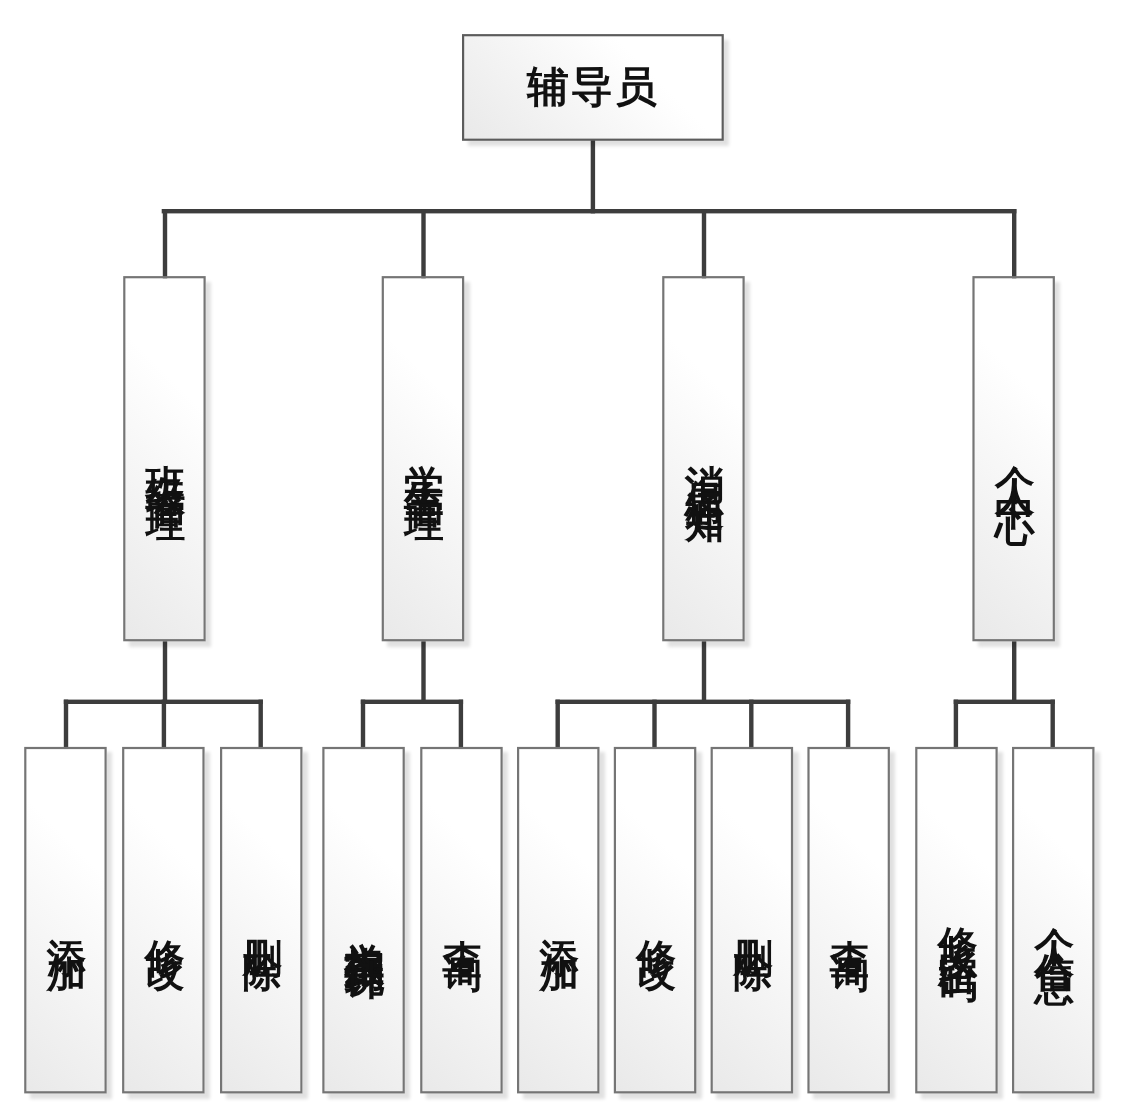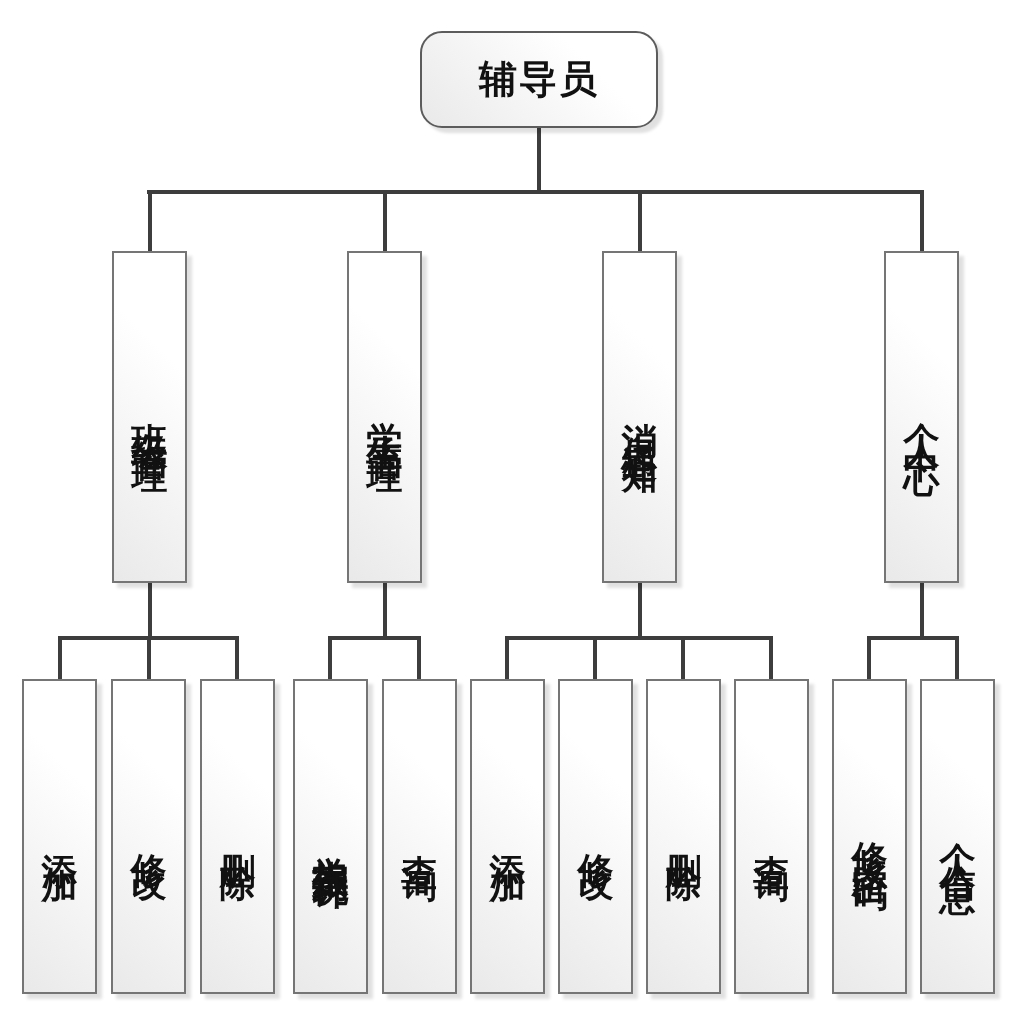--- a/index.html
+++ b/index.html
@@ -80,21 +80,21 @@
   <div class="line" style="left:505px;top:636px;width:4px;height:45px;"></div>
   <div class="line" style="left:593px;top:636px;width:4px;height:45px;"></div>
   <div class="line" style="left:681px;top:636px;width:4px;height:45px;"></div>
   <div class="line" style="left:769px;top:636px;width:4px;height:45px;"></div>
 
   <div class="line" style="left:920px;top:583px;width:4px;height:57px;"></div>
   <div class="line" style="left:867px;top:636px;width:92px;height:4px;"></div>
   <div class="line" style="left:867px;top:636px;width:4px;height:45px;"></div>
   <div class="line" style="left:955px;top:636px;width:4px;height:45px;"></div>
 
-  <div class="node root-node" style="left:420px;top:31px;width:238px;height:97px;border-radius:22px;">
+  <div class="node root-node" style="left:420px;top:31px;width:238px;height:97px;">
     <span class="h-label">辅导员</span>
   </div>
 
   <div class="node" style="left:112px;top:251px;width:75px;height:332px;">
     <span class="v-label">班级管理</span>
   </div>
   <div class="node" style="left:347px;top:251px;width:75px;height:332px;">
     <span class="v-label">学生管理</span>
   </div>
   <div class="node" style="left:602px;top:251px;width:75px;height:332px;">

